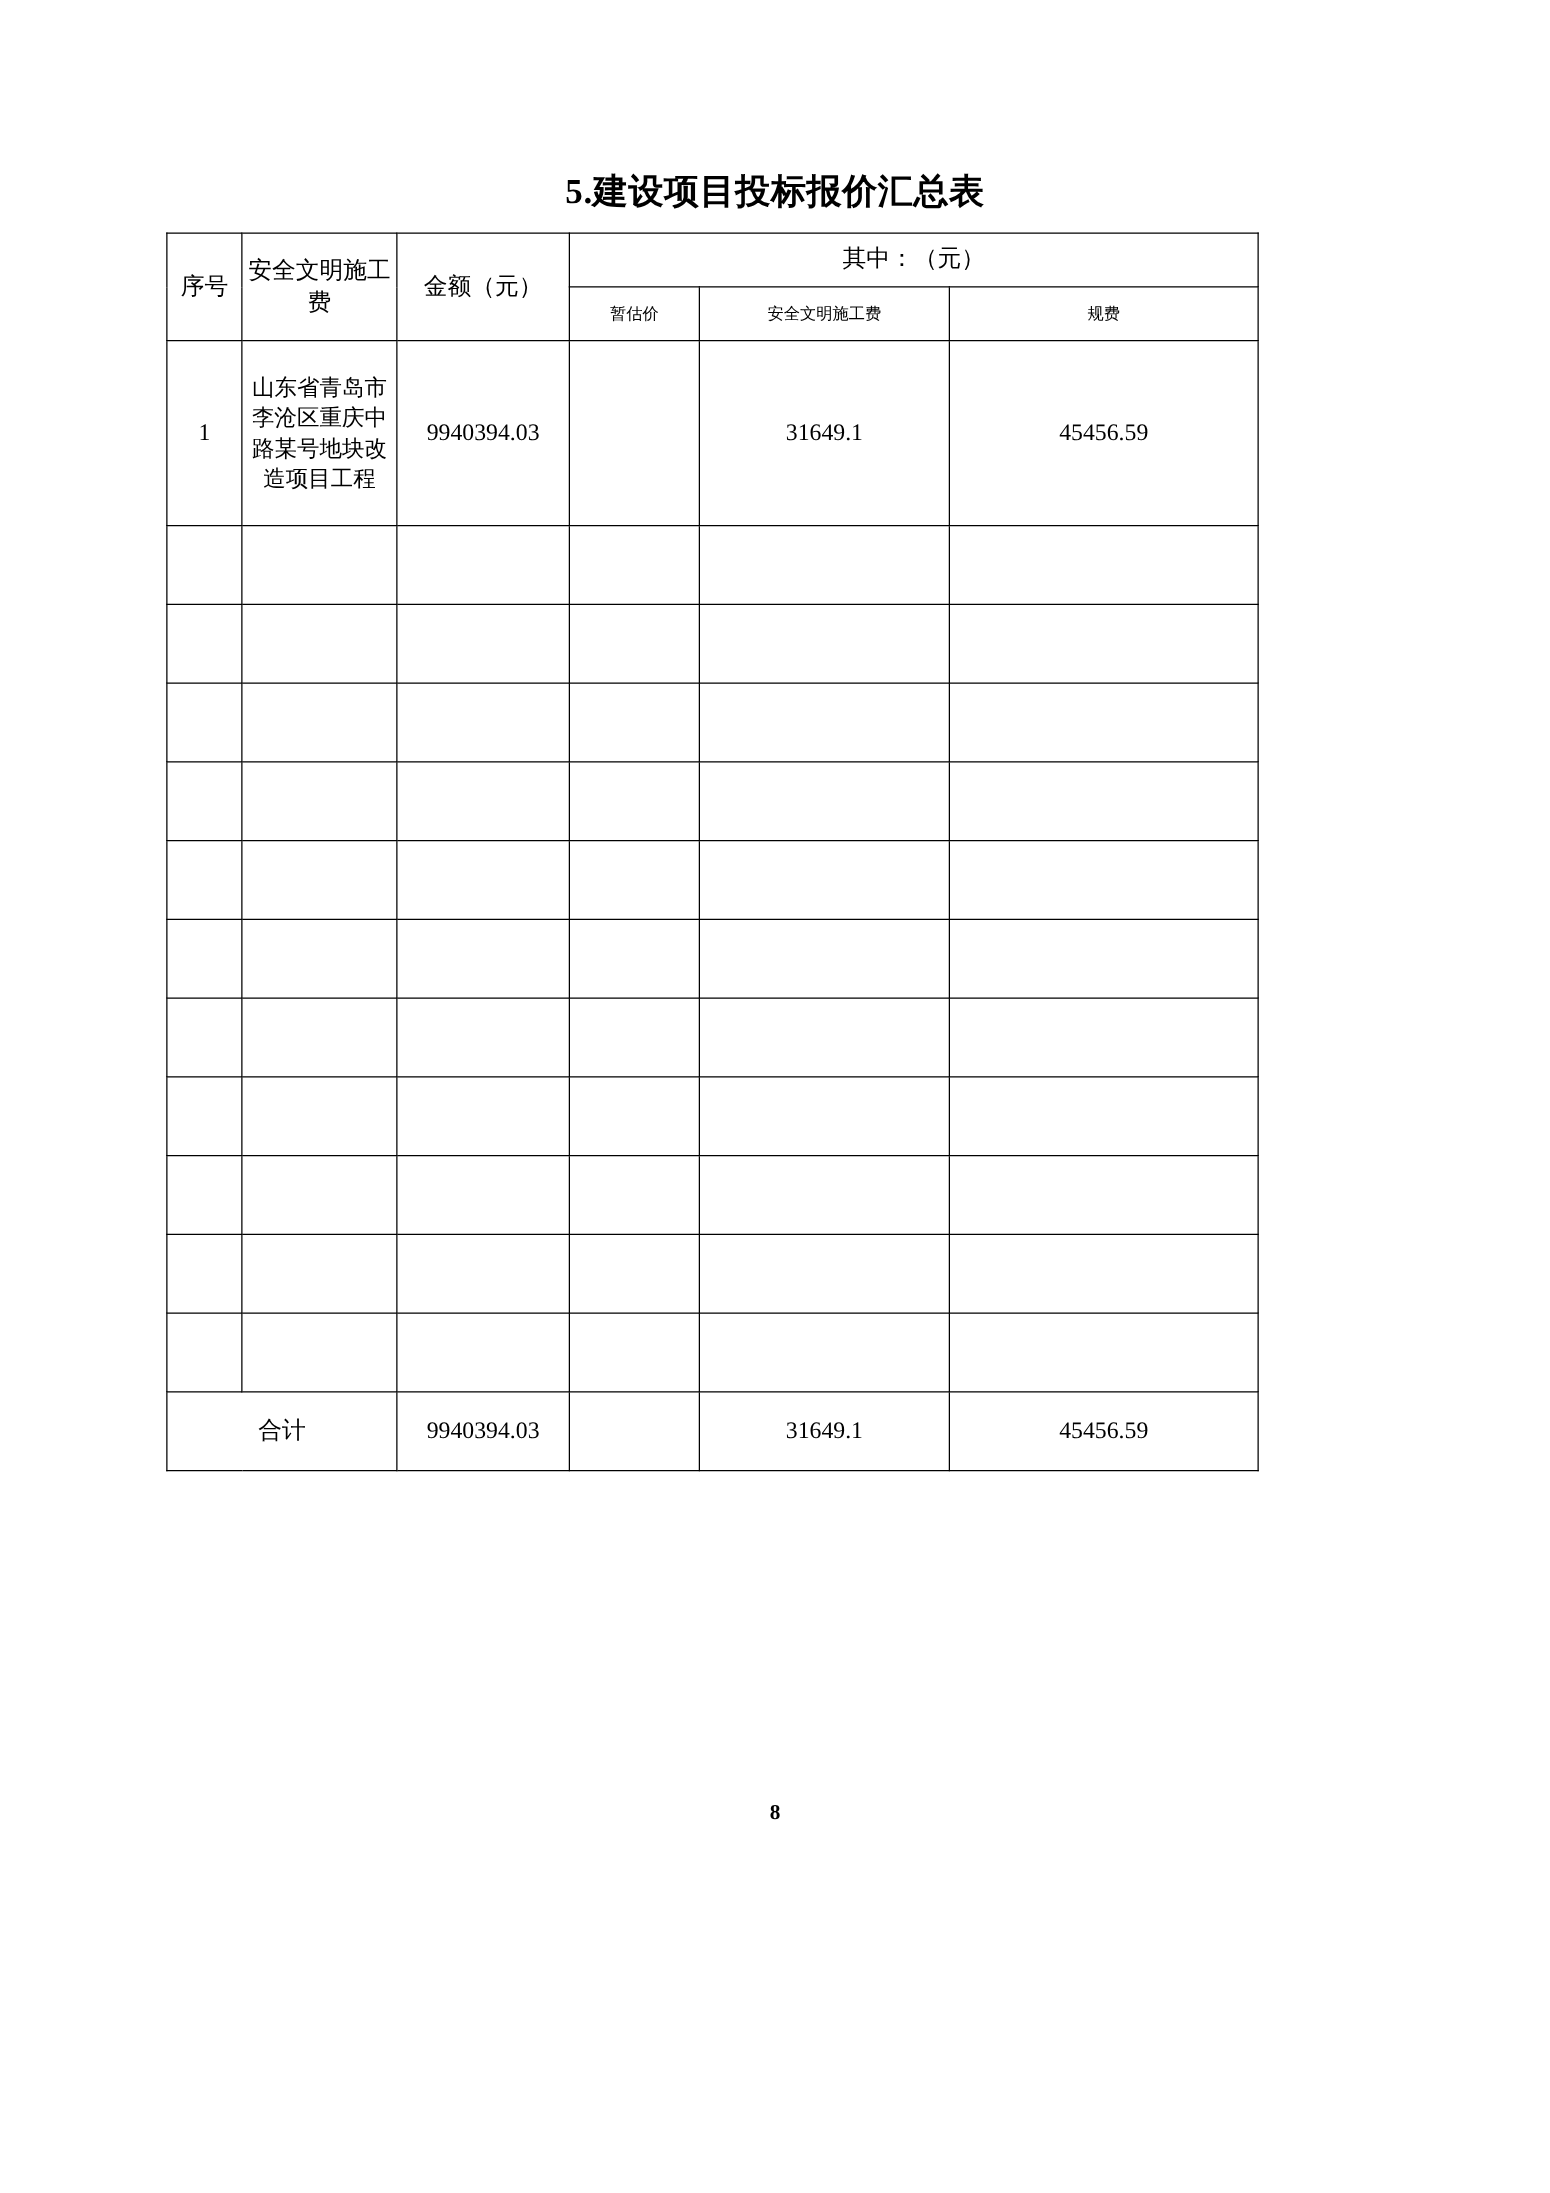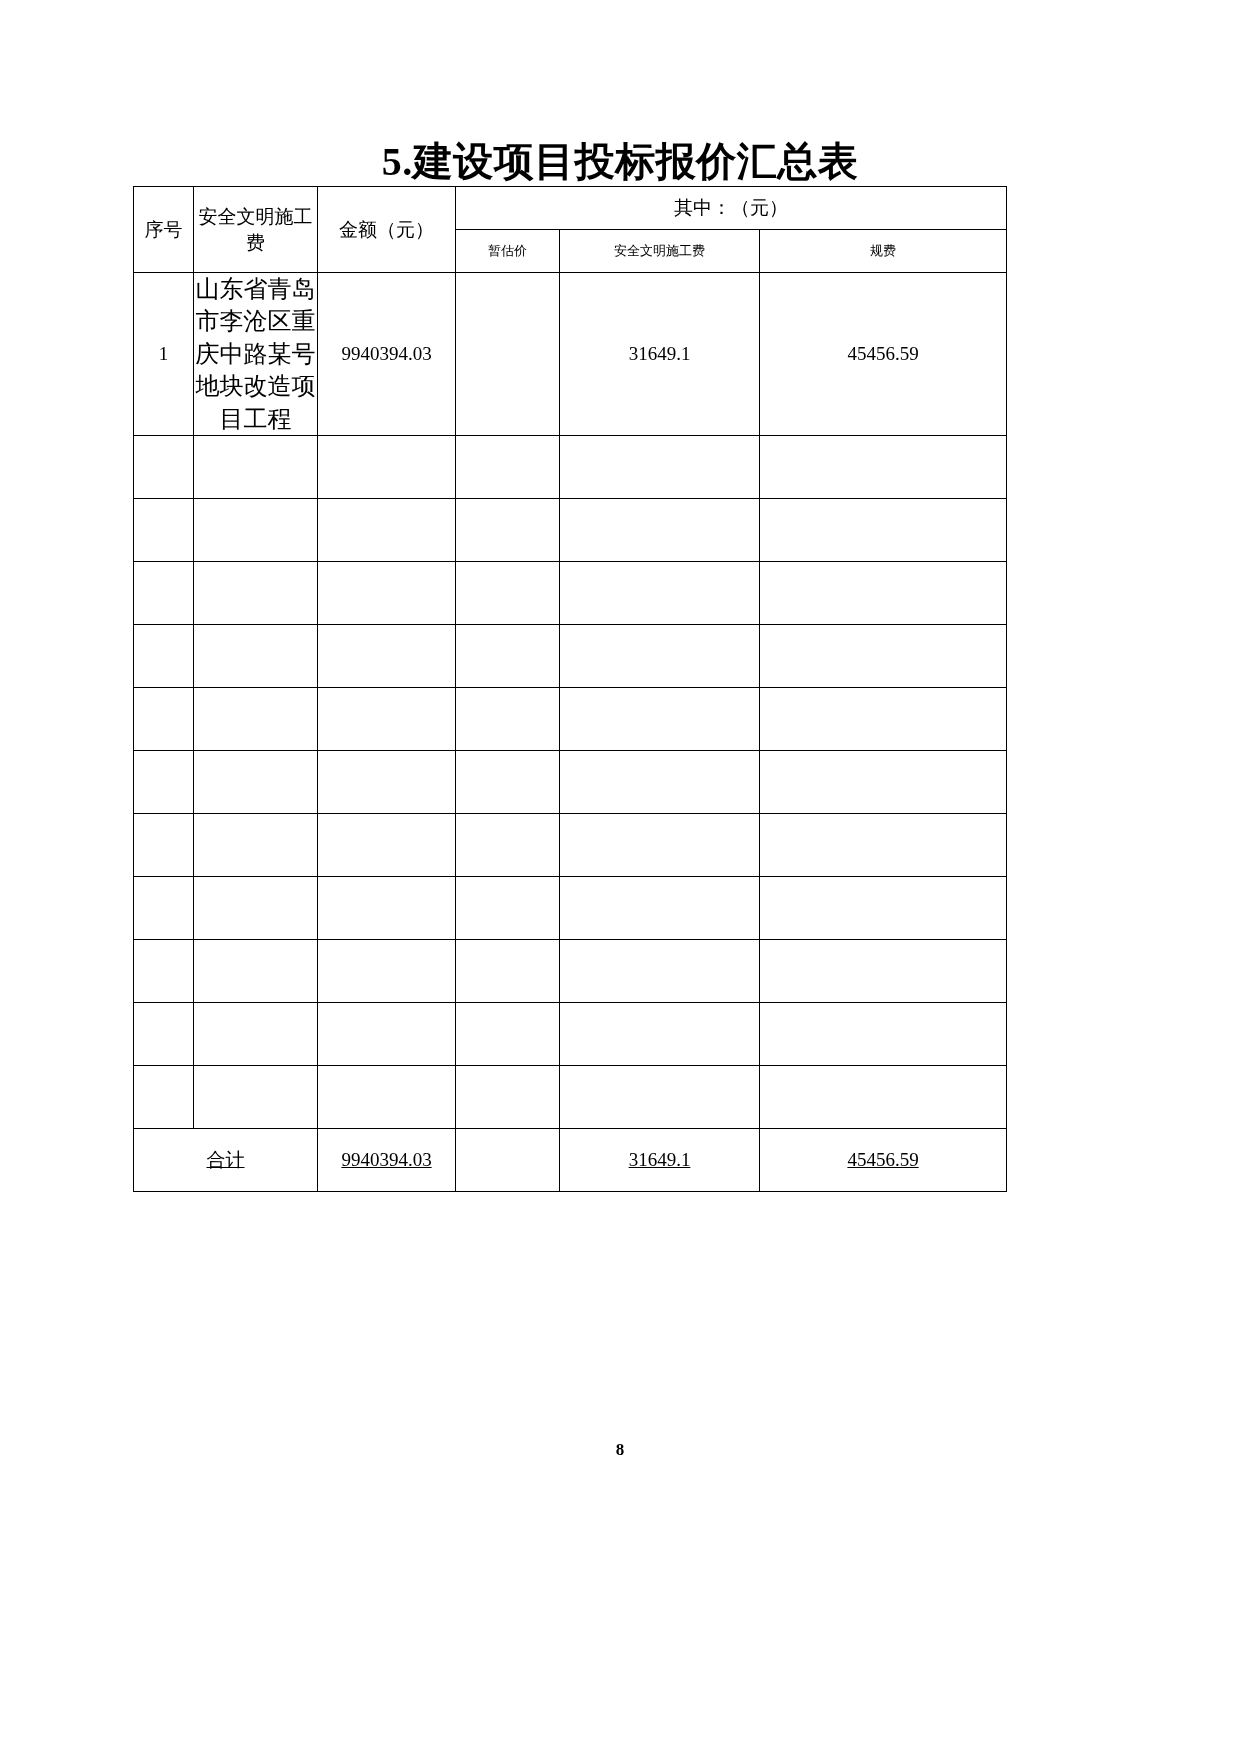--- a/index.html
+++ b/index.html
@@ -19,21 +19,21 @@
     width: 1240px;
     height: 1754px;
     box-sizing: border-box;
   }
   .doc-title {
     position: absolute;
     top: 134px;
     left: 0;
     width: 1240px;
     text-align: center;
-    font-size: 40px;
+    font-size: 28px;
     font-weight: bold;
     letter-spacing: 0.5px;
     font-family: "Liberation Serif", "DejaVu Serif", serif;
   }
   table.summary {
     position: absolute;
     top: 186px;
     left: 133px;
     width: 873px;
     border-collapse: collapse;
@@ -55,28 +55,28 @@
   .col-safety { width: 200px; }
   .col-fee { width: 247px; }
 
   .hdr-tall { height: 84px; }
   .hdr-split { height: 42px; }
 
   .cell-pad { padding: 0 8px; }
   .num-right { text-align: right; padding-right: 14px; }
 
   .name-cell {
-    font-size: 24px;
+    font-size: 18px;
     line-height: 1.5;
     padding: 8px 10px;
     text-align: center;
   }
   .row-data { height: 148px; }
   .row-empty { height: 63px; }
-  .row-total { height: 63px; text-decoration: underline; }
+  .row-total { height: 63px; }
 
   .hdr-sub {
     font-size: 13px;
   }
   .page-number {
     position: absolute;
     top: 1440px;
     left: 0;
     width: 1240px;
     text-align: center;

